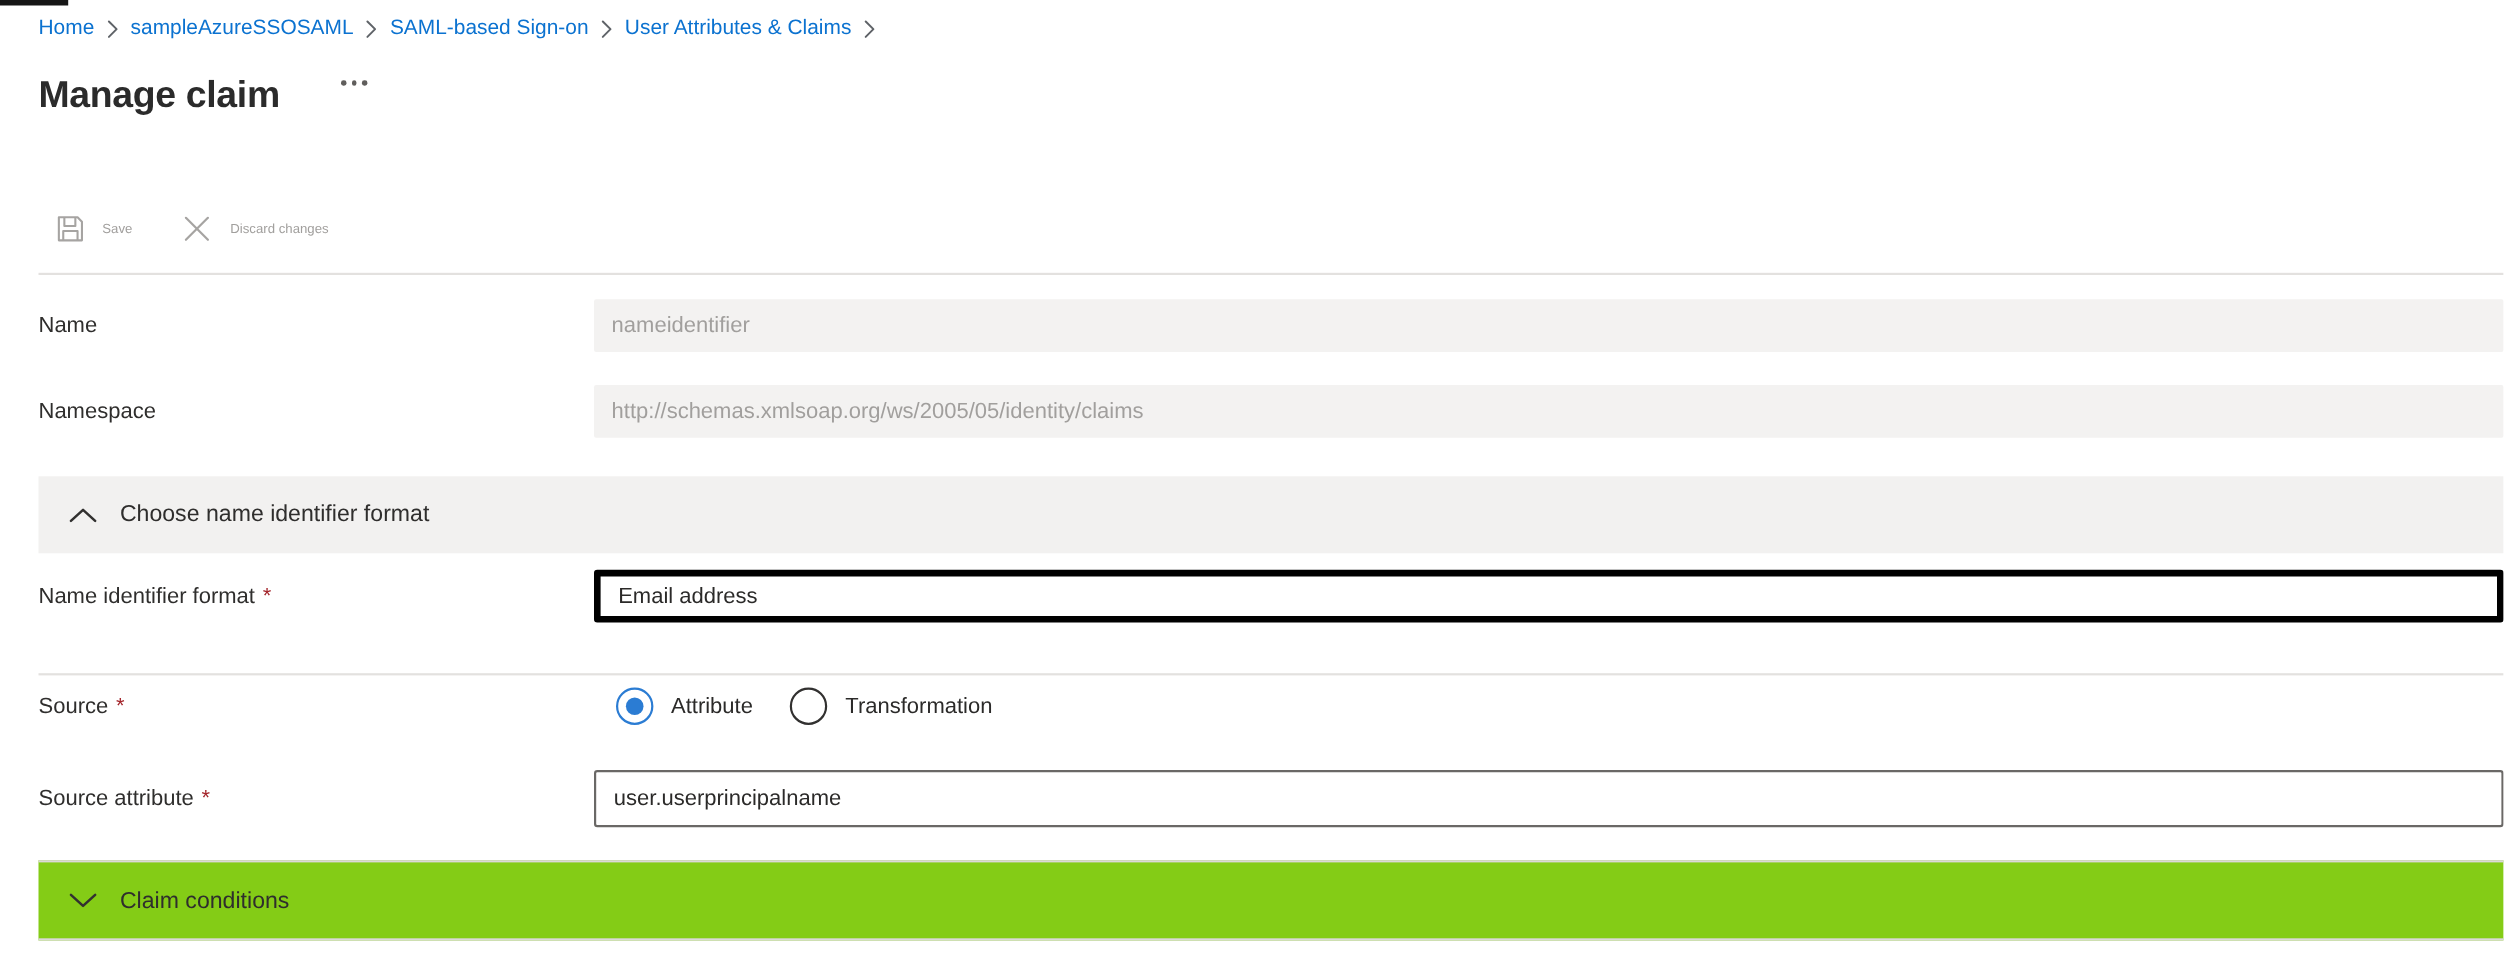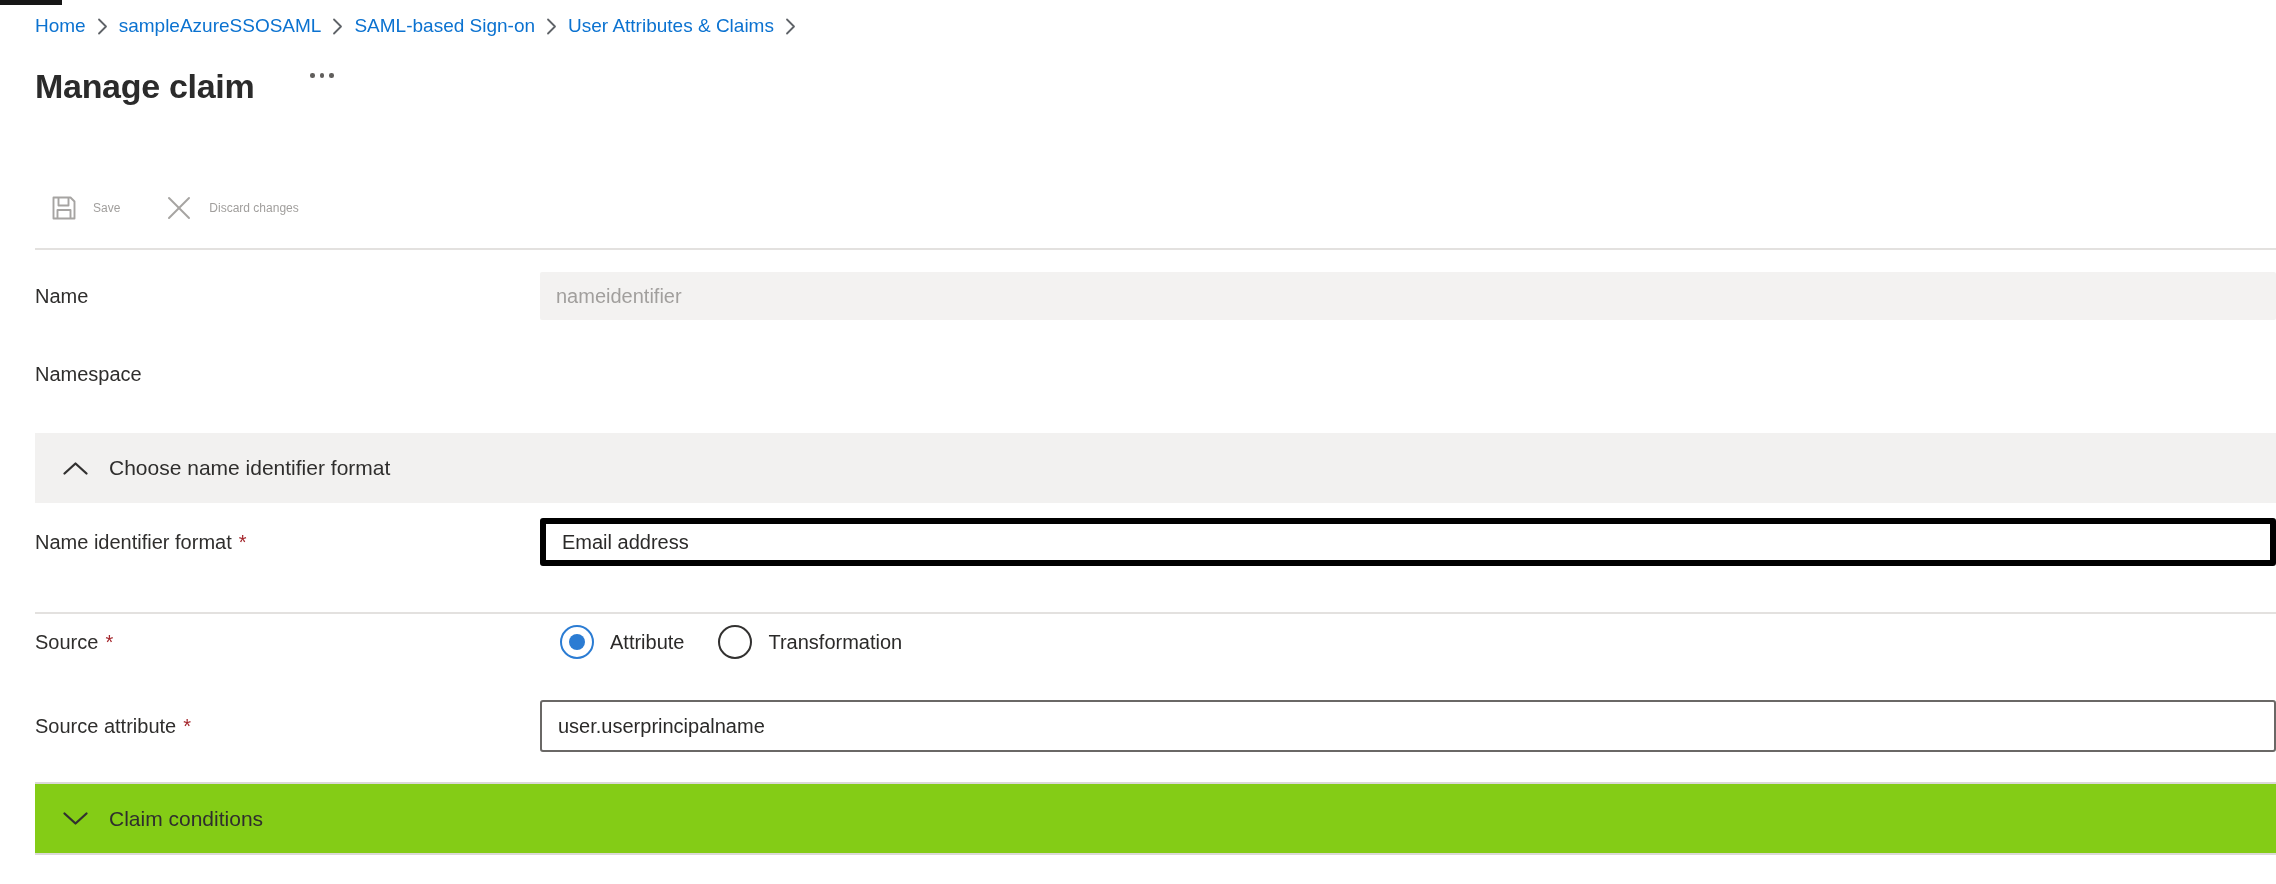--- a/index.html
+++ b/index.html
@@ -29,21 +29,21 @@
 
   
   .toolbar { display: flex; align-items: center; margin-top: 79px; height: 40px; font-size: 12px; color: #a19f9d; }
   .tb-btn { display: flex; align-items: center; gap: 15px; cursor: default; padding-left: 15px; }
   .tb-btn + .tb-btn { margin-left: 44px; padding-left: 0; }
 
   .divider { height: 2px; background: #e3e1df; margin-top: 20px; }
   .divider-2 { height: 2px; background: #e3e1df; margin-top: 46px; }
 
   
-  .form-row { display: flex; align-items: stretch; }
+  .form-row { display: flex; align-items: stretch; justify-content: center; }
   .form-label { width: 505px; flex: none; font-size: 20px; display: flex; align-items: center; color: #2f2e2d; }
   .req { color: #a4262c; margin-left: 7px; }
   .field { flex: 1; display: flex; align-items: center; }
 
   .row-name { margin-top: 22px; height: 48px; }
   .row-namespace { margin-top: 30px; height: 48px; }
   .row-nif { margin-top: 15px; height: 48px; }
   .row-source { margin-top: 10px; height: 36px; gap: 20px; }
   .row-srcattr { margin-top: 40px; height: 52px; }
 
@@ -167,20 +167,23 @@
 
   <div class="form-row row-name">
     <div class="form-label">Name</div>
     <div class="field">
       <input class="input-disabled" type="text" disabled="" value="nameidentifier" style="">
     </div>
   </div>
 
   <div class="form-row row-namespace">
     <div class="form-label">Namespace</div>
+    <div class="field">
+      <input class="input-disabled" type="text" disabled="" value="http://schemas.xmlsoap.org/ws/2005/05/identity/claims" style="">
+    </div>
   </div>
 
   <div class="section-bar">
     <span class="chev">
       <svg width="27" height="15" viewBox="0 0 27 15">
           <polyline points="2.5,12.5 13.5,2.5 24.5,12.5" fill="none" stroke="#323130" stroke-width="2.3" stroke-linecap="round" stroke-linejoin="round"></polyline>
         </svg>
     </span>
     <span class="section-title">Choose name identifier format</span>
   </div>

